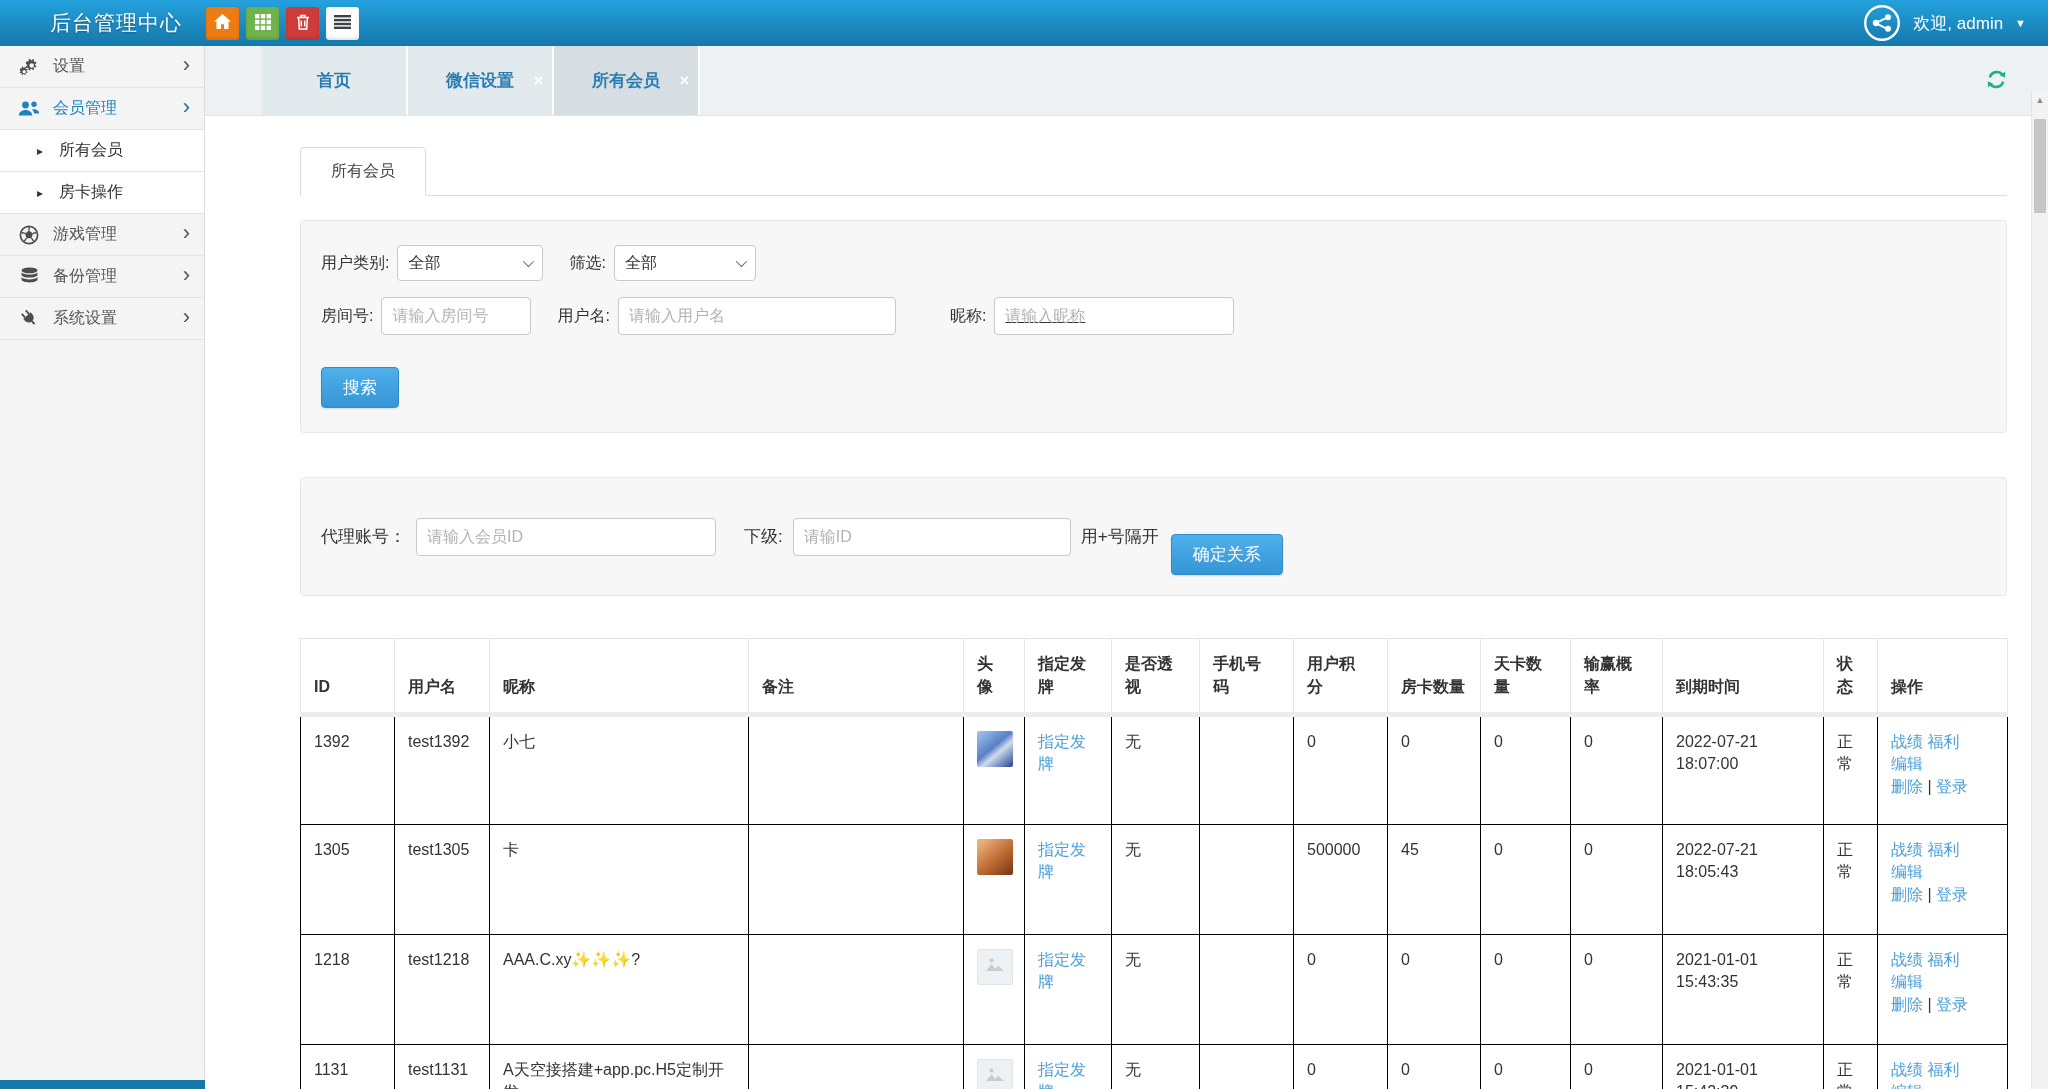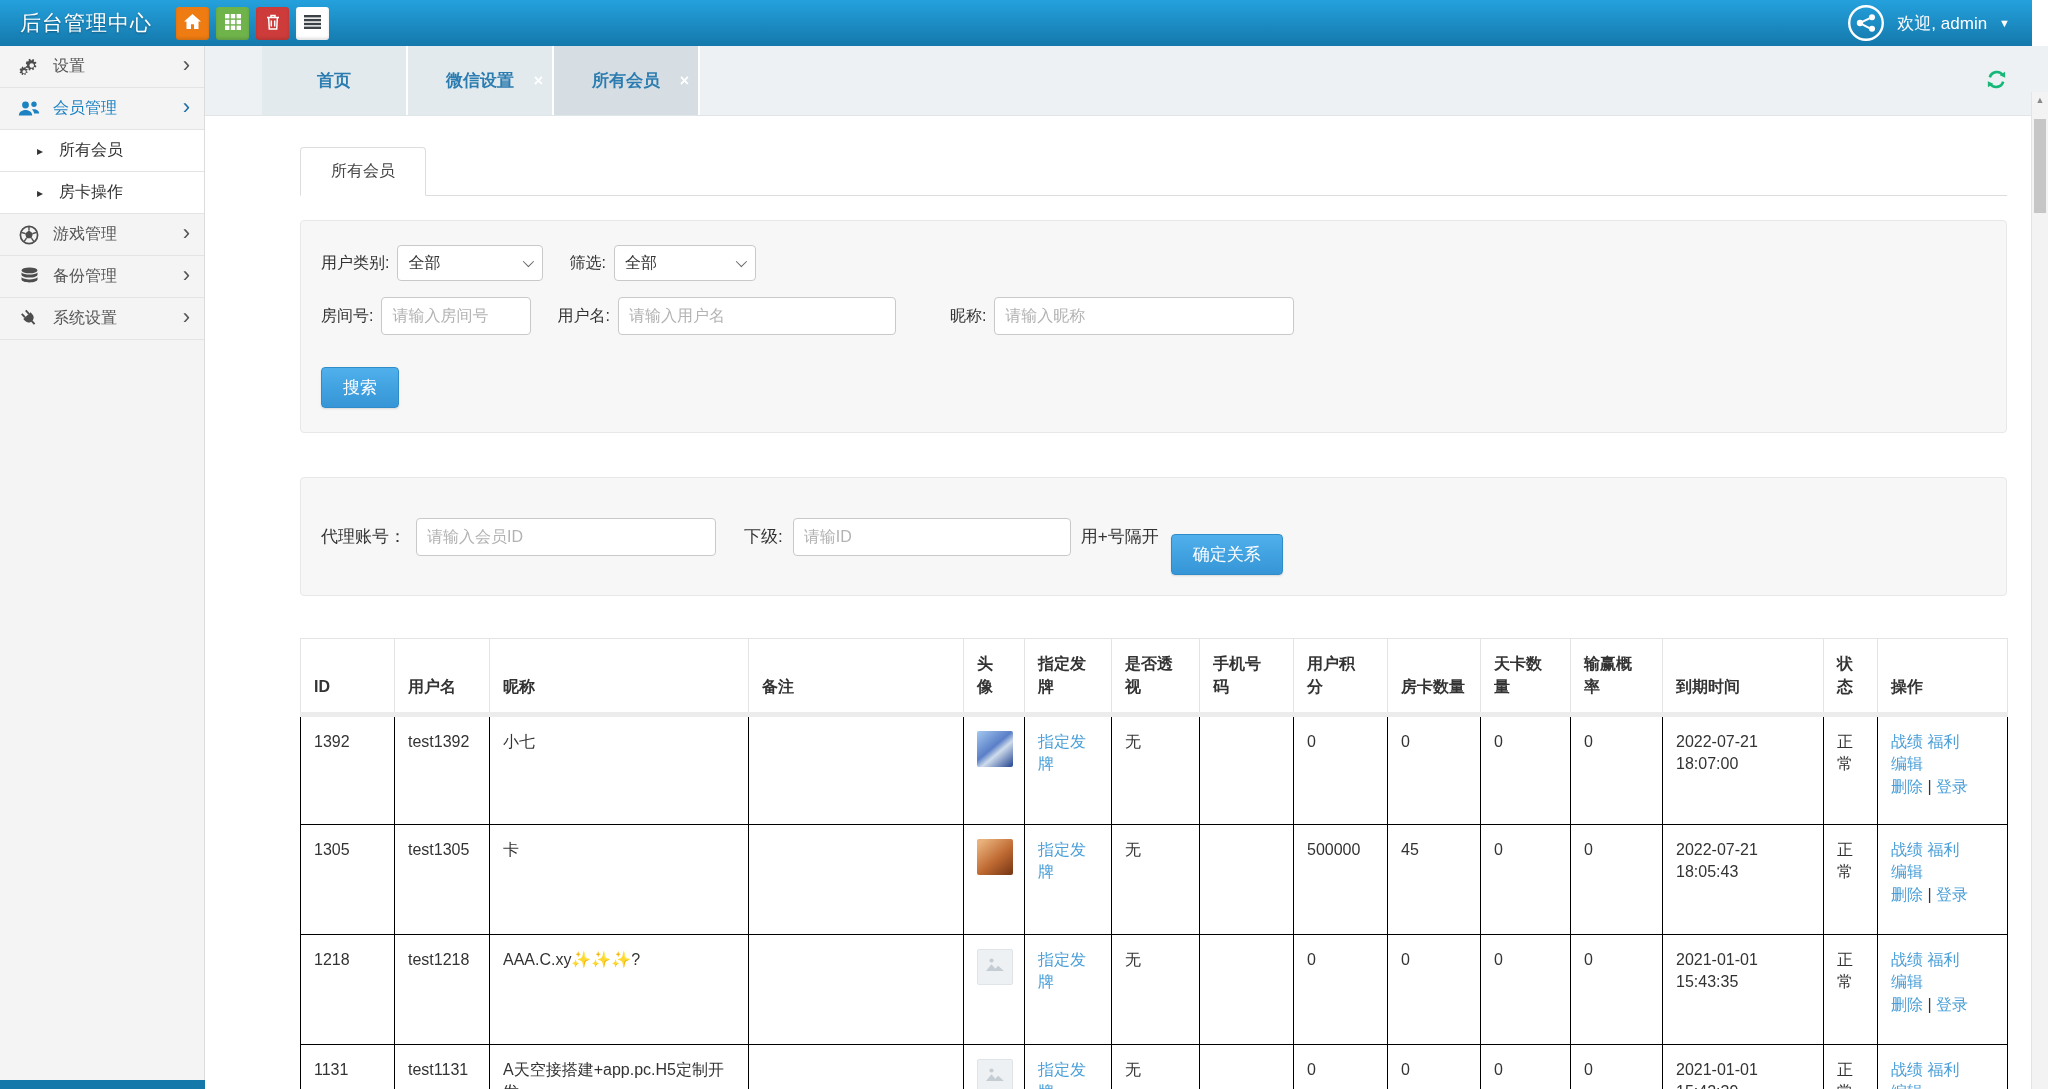--- a/index.html
+++ b/index.html
@@ -2,22 +2,22 @@
 <html lang="zh"><head>
 <meta charset="utf-8">
 <style>
   * { box-sizing: border-box; }
   html,body { margin:0; padding:0; }
   body {
     width:2048px; height:1089px; overflow:hidden; position:relative;
     font-family:"Liberation Sans","DejaVu Sans",sans-serif; background:#fff; color:#333;
   }
   
-  .header { position:absolute; top:0; left:0; right:16px; height:46px;
-    background:linear-gradient(#24a1dd,#1478ab); display:flex; align-items:center; z-index:5; }
+  .header { position:absolute; top:0; left:0; right:0; height:46px;
+    background:linear-gradient(#24a1dd,#1478ab); display:flex; align-items:center; z-index:5;padding-left:30px; }
   .brand { color:#fff; font-size:21px; padding:0 24px 0 20px; letter-spacing:1px;
     text-shadow:0 1px 2px rgba(0,0,0,.35); white-space:nowrap; }
   .toolbar { display:flex; gap:7px; }
   .tool-btn { width:33px; height:33px; border-radius:3px; border:none; display:flex;
     align-items:center; justify-content:center; cursor:pointer; box-shadow:inset 0 -2px 3px rgba(0,0,0,.12); }
   .header-right { margin-left:auto; display:flex; align-items:center; gap:12px;
     padding-right:22px; color:#fff; font-size:17px; cursor:pointer;justify-content:space-between; }
   .avatar-circle { width:38px; height:38px; display:flex; align-items:center; justify-content:center; }
   .caret-down { font-size:11px; }
   
@@ -55,21 +55,21 @@
   .fgroup { display:flex; align-items:center; margin-right:26px; }
   .fgroup label { margin-right:8px; white-space:nowrap; }
   .sel { height:36px; background:#fff; border:1px solid #c9c9c9; border-radius:4px; display:flex;
     align-items:center; padding:0 10px; color:#333; position:relative; cursor:pointer; }
   .sel .sel-arrow { position:absolute; right:11px; top:13px; width:8px; height:8px;
     border-right:1.6px solid #666; border-bottom:1.6px solid #666; transform:rotate(45deg) translateY(-2px); }
   .sel-user { width:146px; } .sel-filter { width:142px; }
   input.txt { height:38px; border:1px solid #c9c9c9; border-radius:4px; padding:0 10px;
     font-size:16px; color:#333; font-family:inherit; background:#fff; }
   input.txt::placeholder { color:#b3b3b3; }
-  .in-room { width:150px; } .in-user { width:278px; } .in-nick { width:300px; }
+  .in-room { width:150px; } .in-user { width:278px; } .in-nick { width:240px;text-decoration:underline; }
   .in-agent { width:300px; height:40px; } .in-sub { width:278px; height:40px; }
   .btn { background:linear-gradient(#4fb0ec,#3595d6); color:#fff; border:1px solid #2f8cc9; border-radius:4px;
     font-size:17px; padding:8px 21px; cursor:pointer; font-family:inherit; box-shadow:0 1px 2px rgba(0,0,0,.12);margin-top:36px; }
   .search-btn { margin-top:16px; }
   .agent-box { margin-top:44px; padding:20px; display:flex; align-items:center; font-size:17px; }
   .agent-box label { margin-right:10px; white-space:nowrap; }
   .agent-hint { margin:0 12px 0 10px; white-space:nowrap; }
   .gap28 { width:28px; }
   
   .table-wrap { margin-top:42px; }

